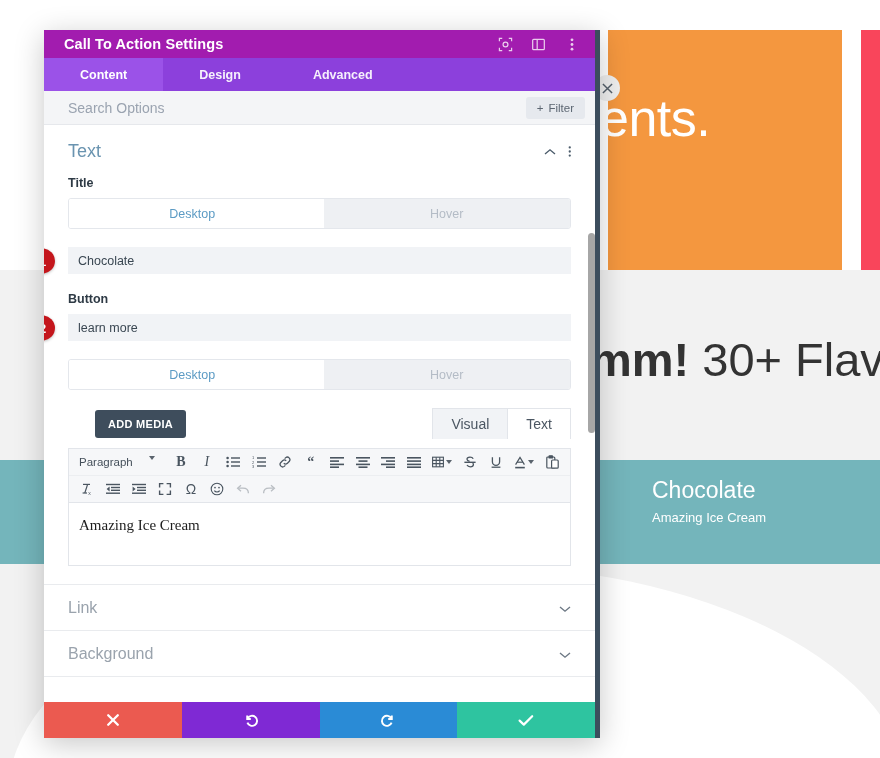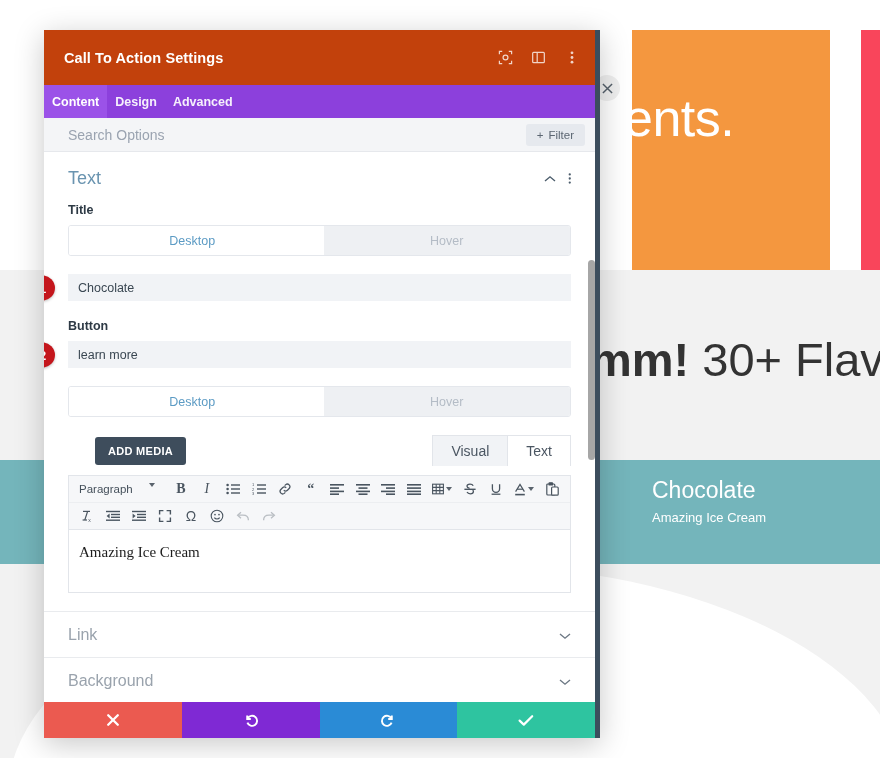--- a/index.html
+++ b/index.html
@@ -11,21 +11,21 @@
   }
 
   
   #page-bg { position: absolute; inset: 0; background: #ffffff; }
 
   .bg-top-band {
     position: absolute; left: 0; top: 0; width: 880px; height: 270px;
     background: #ffffff;
   }
   .bg-orange-block {
-    position: absolute; left: 632px; top: 30px; width: 198px; height: 240px;
+    position: absolute; left: 608px; top: 30px; width: 234px; height: 240px;
     background: #f4973f;
   }
   .bg-orange-text {
     position: absolute; left: -8px; top: 58px;
     font-size: 52px; color: #ffffff; font-weight: 300; white-space: nowrap;
     letter-spacing: -0.5px;
   }
   .bg-pink-block {
     position: absolute; left: 861px; top: 30px; width: 19px; height: 240px;
     background: #f9455b;
@@ -70,38 +70,38 @@
 
   
   #modal {
     position: absolute; left: 44px; top: 30px; width: 556px; height: 708px;
     background: #ffffff;
     box-shadow: 0 6px 28px rgba(0,0,0,0.22);
     display: flex; flex-direction: column;
     border-right: 5px solid #3c4d5d;
   }
   .modal-header {
-    height: 55px; background: #c2410c;
+    height: 28px; background: #a21caf;
     display: flex; align-items: center; padding: 0 16px 0 20px;
     flex: 0 0 auto;
   }
   .modal-title {
     color: #ffffff; font-size: 14.5px; font-weight: 700; flex: 1;
     letter-spacing: .1px;
   }
   .hdr-icons { display: flex; align-items: center; gap: 18px; }
   .hdr-icon { width: 15px; height: 15px; opacity: .78; cursor: pointer;
     display: flex; align-items: center; justify-content: center; }
   .hdr-icon svg { display: block; }
 
   .modal-tabs {
     height: 33px; background: #8c40dc; display: flex; flex: 0 0 auto;
   }
   .modal-tab {
-    padding: 0 8px; display: flex; align-items: center;
+    padding: 0 36px; display: flex; align-items: center;
     color: #ffffff; font-size: 12.5px; font-weight: 700; cursor: pointer;
     opacity: .92;
   }
   .modal-tab.active { background: #9b52e8; opacity: 1; }
 
   .search-row {
     height: 34px; background: #f4f5f7; border-bottom: 1px solid #e6e8ec;
     display: flex; align-items: center; padding: 0 10px 0 24px;
     flex: 0 0 auto;
   }

